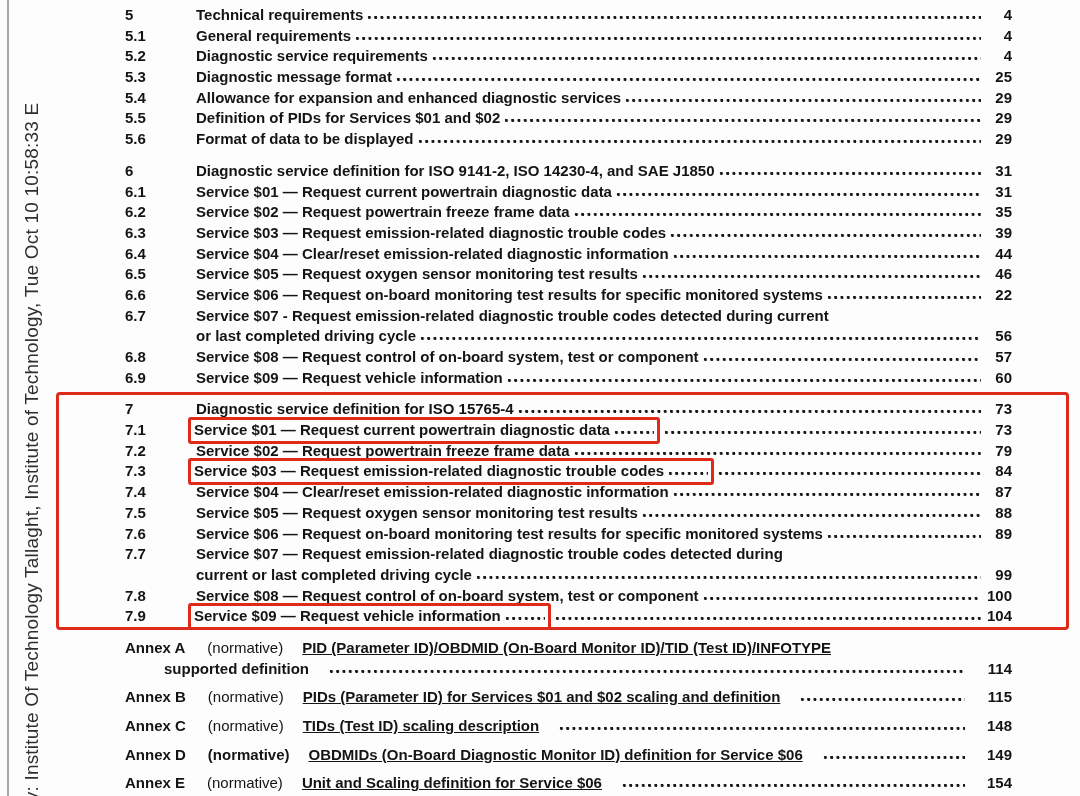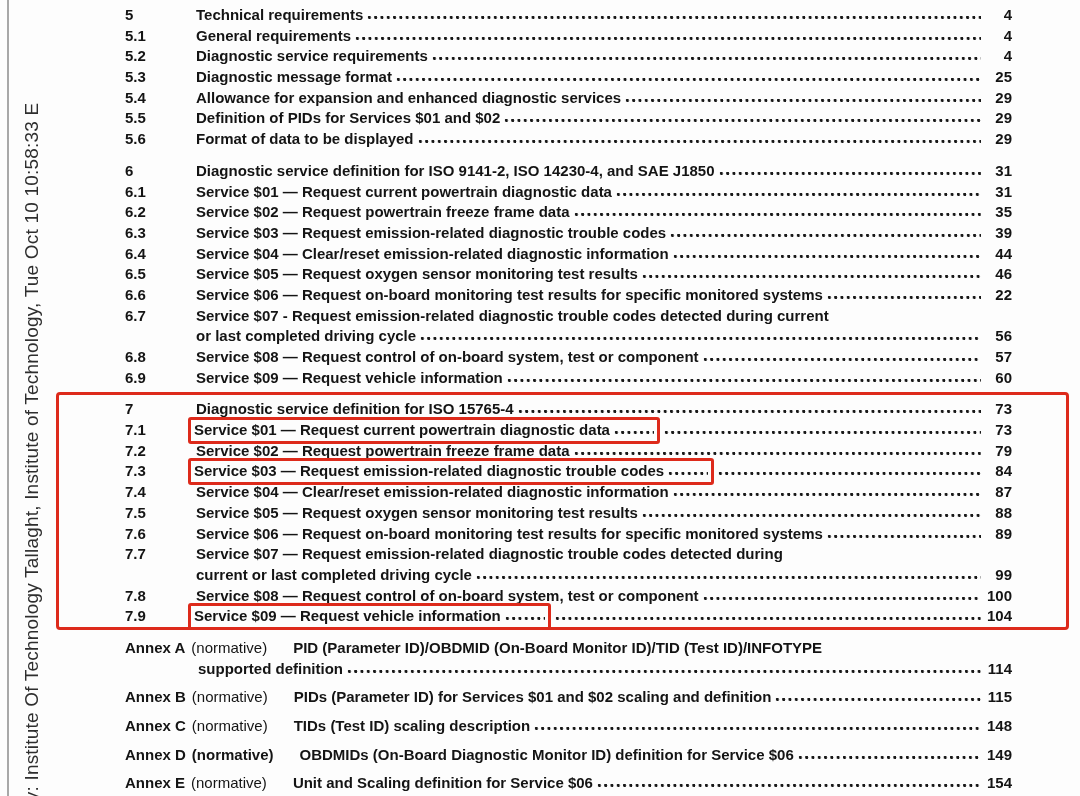--- a/index.html
+++ b/index.html
@@ -52,26 +52,26 @@
     margin-left:4px;
   }
   .page-num{flex:none;min-width:26px;text-align:right;}
   .hl{
     display:inline-flex;align-items:baseline;
     border:3px solid var(--red);border-radius:3px;
     padding:0 3px;margin:-3px 0 -3px -8px;
   }
   
   .annex{margin-top:8px;}
-  .annex .row{height:20.7px;}
+  .annex .row{height:20.7px;gap:16px;}
   .annex-label{flex:none;}
   .annex-norm{flex:none;font-weight:normal;margin-left:6px;text-align:center;}
   .annex-norm.boldn{font-weight:bold;}
-  .annex-title{flex:none;margin-left:26px;}
-  .annex-cont{margin-left:73px;}
+  .annex-title{flex:none;margin-left:3px;text-decoration:underline;}
+  .annex-cont{margin-left:39px;}
 </style>
 </head>
 <body>
 
 <div class="page">
   <div class="left-rule"></div>
   <div class="watermark">py: Institute Of Technology Tallaght, Institute of Technology, Tue Oct 10 10:58:33 E</div>
   <div class="toc" id="toc">
       <div class="section">
         <div class="row">

